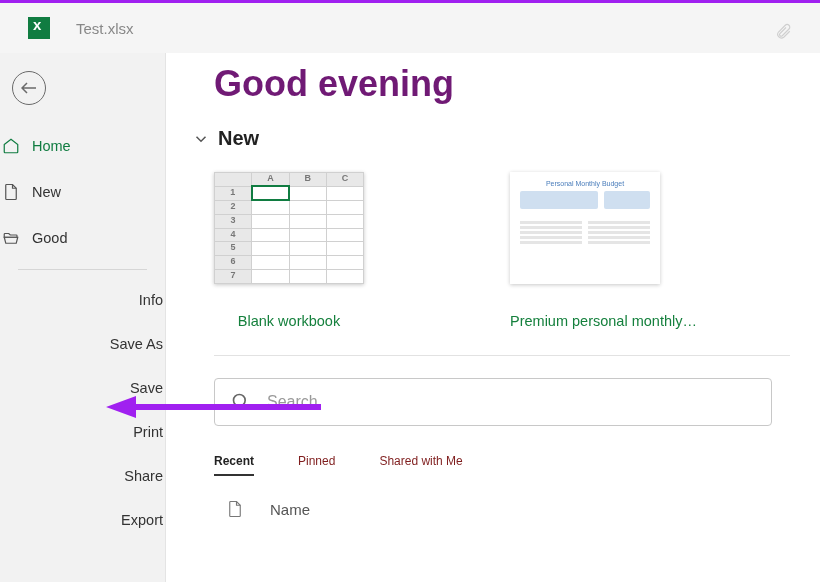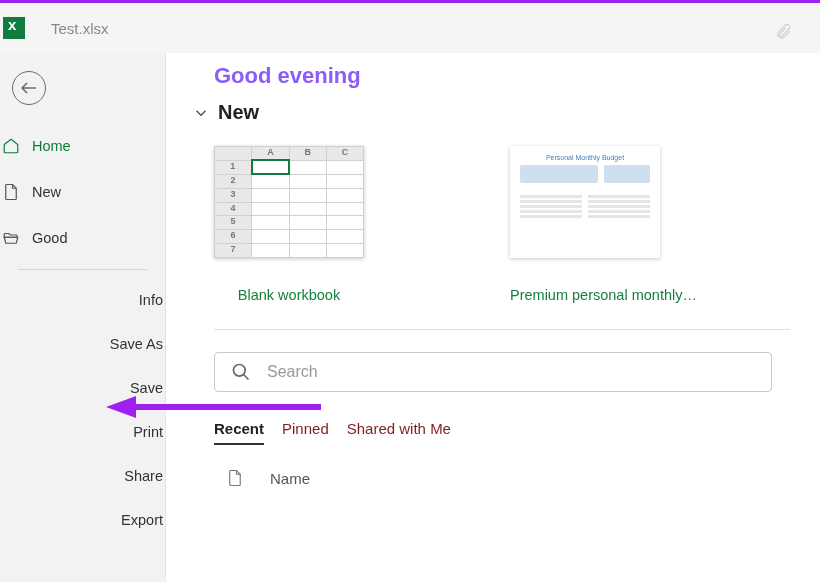--- a/index.html
+++ b/index.html
@@ -1,35 +1,35 @@
 <!DOCTYPE html>
 <html><head>
   <meta charset="utf-8">
   <style>
     * { margin: 0; padding: 0; box-sizing: border-box; font-family: 'Segoe UI', Tahoma, sans-serif; }
     body { width: 820px; height: 582px; background: #f5f5f5; border-top: 3px solid #a020f0; position: relative; overflow: hidden; }
     
-    .titlebar { height: 50px; display: flex; align-items: center; padding: 0 3px; position: relative; }
+    .titlebar { height: 50px; display: flex; align-items: center; padding: 0 28px; position: relative; }
     .excel-icon { width: 22px; height: 22px; background: #107c41; position: relative; }
     .excel-icon::after { content: 'x'; color: #fff; position: absolute; left: 5px; top: -1px; font-size: 15px; font-weight: bold; }
     .filename { color: #888; margin-left: 26px; font-size: 15px; }
     .attach-icon { position: absolute; right: 28px; top: 18px; width: 18px; height: 22px; opacity: 0.35; }
     
     .sidebar { position: absolute; top: 50px; left: 0; width: 166px; height: 532px; background: #f2f2f2; border-right: 1px solid #e4e4e4; }
     .back-btn { width: 34px; height: 34px; border: 1.5px solid #6a6a6a; border-radius: 50%; margin: 18px 0 18px 12px; display: flex; align-items: center; justify-content: center; cursor: pointer; }
     
     .nav-item { display: flex; align-items: center; padding: 14px 2px; cursor: pointer; font-size: 14.5px; color: #333; gap: 12px; }
     .nav-item.active { color: #107c41; }
     .nav-divider { border: none; border-top: 1px solid #d6d6d6; margin: 8px 18px; }
     .nav-item.no-icon { padding-left: 46px; justify-content: flex-end; }
     
     .main { position: absolute; left: 166px; top: 50px; width: 654px; height: 532px; background: #fff; padding: 10px 0 0 0; }
     .main-inner { padding: 0 0 0 48px; }
     
-    .greeting { font-size: 22px; font-weight: 600; color: #8b5cf6; margin-bottom: 12px; }
+    .greeting { font-size: 36px; font-weight: 600; color: #701a75; margin-bottom: 22px; }
     
     .section-header { display: flex; align-items: center; gap: 8px; margin-bottom: 22px; margin-left: -22px; }
     .chevron { width: 18px; height: 18px; cursor: pointer; }
     .section-title { font-size: 20px; font-weight: 600; color: #222; }
     
     .templates { display: flex; gap: 146px; }
     .template { text-align: center; cursor: pointer; }
     .template-thumb { width: 150px; height: 112px; background: #fff; box-shadow: 0 1px 4px rgba(0,0,0,.22); margin-bottom: 18px; position: relative; overflow: hidden; }
     .template-label { font-size: 14.5px; color: #15803d; text-align: center; margin-top: 29px; }
     
@@ -42,25 +42,25 @@
     .budget-thumb { padding: 8px 10px; }
     .budget-title { color: #4a7dbb; font-size: 7px; margin-bottom: 4px; }
     .budget-block { background: #cfdff0; height: 18px; margin-bottom: 4px; border-radius: 2px; display:inline-block; }
     .budget-lines { margin-top: 6px; }
     .budget-line { height: 3px; background: #e5e5e5; margin: 2px 0; }
     .budget-cols { display: flex; gap: 6px; }
     .budget-col { flex: 1; }
     
     .divider { border: none; border-top: 1px solid #e2e2e2; margin: 26px 0 22px 0; }
     
-    .search-box { display: flex; align-items: center; width: 558px; height: 40px; border: 1px solid #c8c8c8; border-radius: 4px; padding: 0 16px; gap: 16px; }
+    .search-box { display: flex; align-items: center; width: 558px; height: 48px; border: 1px solid #c8c8c8; border-radius: 4px; padding: 0 16px; gap: 16px; }
     .search-box input { border: none; outline: none; font-size: 16px; flex: 1; background: transparent; }
     .search-box input::placeholder { color: #999; }
     
-    .tabs { display: flex; gap: 18px; margin-top: 28px; font-size: 15px; }
+    .tabs { display: flex; gap: 44px; margin-top: 28px; font-size: 12px; }
     .tab { color: #7f1d1d; cursor: pointer; padding-bottom: 6px; }
     .tab.active { color: #222; font-weight: 600; border-bottom: 2px solid #333; }
     
     .files-header { display: flex; align-items: center; gap: 26px; margin-top: 22px; color: #555; font-size: 15px; padding-left: 12px; }
     
     .arrow-annotation { position: absolute; top: 393px; left: 106px; width: 215px; height: 22px; pointer-events: none; z-index: 100; }
     
     .icon-svg { flex-shrink: 0; }
   </style>
 </head>

